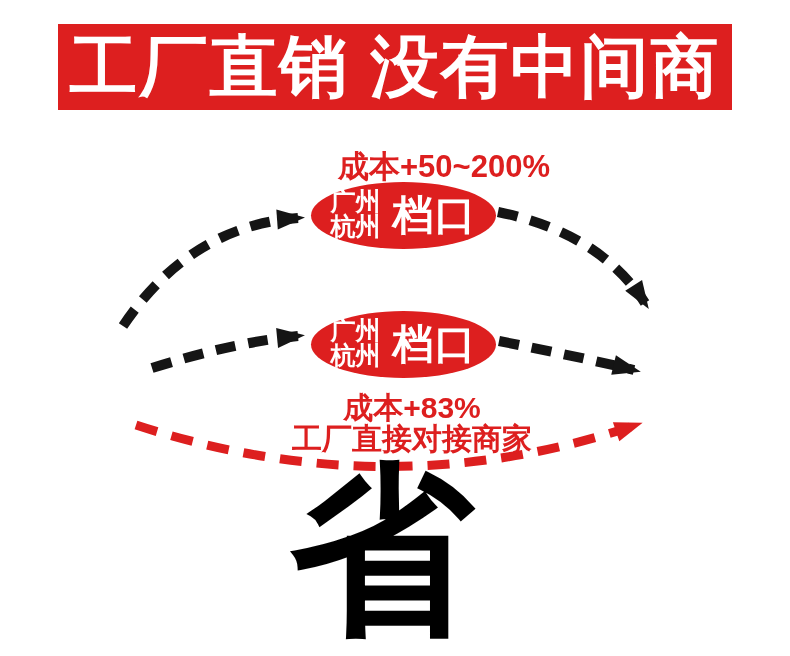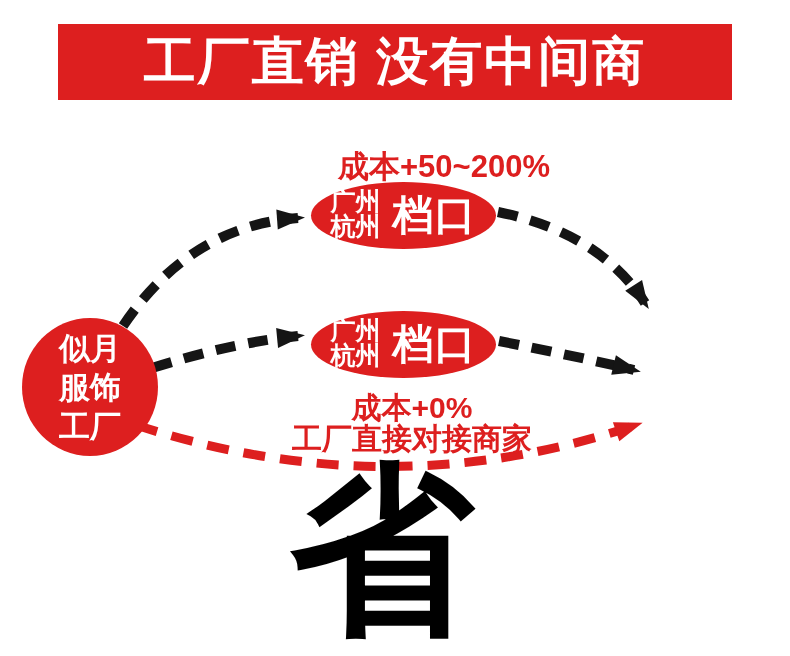--- a/index.html
+++ b/index.html
@@ -8,25 +8,25 @@
     width: 790px;
     height: 656px;
     background: #ffffff;
     overflow: hidden;
     font-family: "Liberation Sans", "DejaVu Sans", sans-serif;
     font-weight: bold;
   }
   .banner {
     position: absolute;
     left: 58px; top: 24px;
-    width: 674px; height: 76px;
+    width: 674px; height: 86px;
     background: #dd1f1f;
     color: #ffffff;
     display: flex; align-items: center; justify-content: center;
-    font-size: 52px;
+    font-size: 68px;
     letter-spacing: 2px;
     white-space: nowrap;
   }
   .arrows {
     position: absolute;
     left: 0; top: 0;
     pointer-events: none;
   }
   .node {
     position: absolute;
@@ -123,27 +123,20 @@
         <path d="M1,2 L29,12 L1,22 Z" fill="#dd1f1f"></path>
       </marker>
     </defs>
     <path d="M 123,326 Q 190,226 298,218" fill="none" stroke="#151515" stroke-width="10" stroke-dasharray="20 13" marker-end="url(#head-black)"></path>
     <path d="M 152,368 Q 235,342 298,336" fill="none" stroke="#151515" stroke-width="10" stroke-dasharray="20 13" marker-end="url(#head-black)"></path>
     <path d="M 498,212 Q 600,233 645,303" fill="none" stroke="#151515" stroke-width="10" stroke-dasharray="20 13" marker-end="url(#head-black)"></path>
     <path d="M 499,341 Q 580,357 634,370" fill="none" stroke="#151515" stroke-width="10" stroke-dasharray="20 13" marker-end="url(#head-black)"></path>
     <path d="M 136,425 Q 390,508 636,425" fill="none" stroke="#dd1f1f" stroke-width="9" stroke-dasharray="22 15" marker-end="url(#head-red)"></path>
   </svg>
 
-  <div class="node factory">
-    <div>
-      <div>似月</div>
-      <div>服饰</div>
-      <div>工厂</div>
-    </div>
-  </div>
 
   <div class="cost-label cost-1">成本+50~200%</div>
 
   <div class="node stall stall-1">
     <div class="stall-inner">
       <div class="stall-cities">
         <div>广州</div>
         <div>杭州</div>
       </div>
       <div class="stall-label">档口</div>
@@ -155,20 +148,20 @@
     <div class="stall-inner">
       <div class="stall-cities">
         <div>广州</div>
         <div>杭州</div>
       </div>
       <div class="stall-label">档口</div>
     </div>
   </div>
 
   <div class="direct-label">
-    <div>成本+0%</div>
+    <div>成本+83%</div>
     <div>工厂直接对接商家</div>
   </div>
 
 
   <div class="big-char">省</div>
 
 </div>
 
 </body></html>

